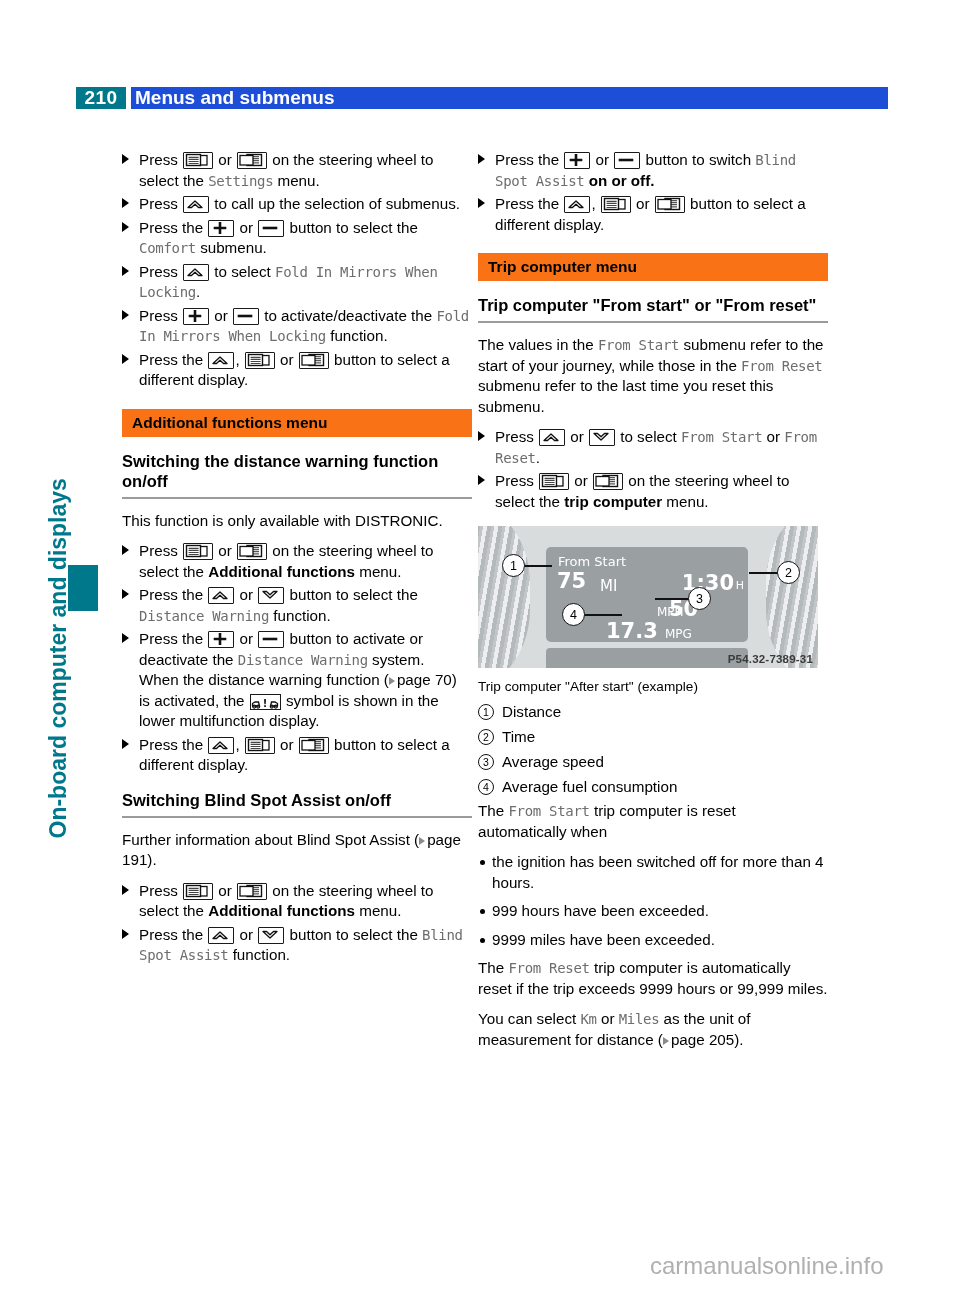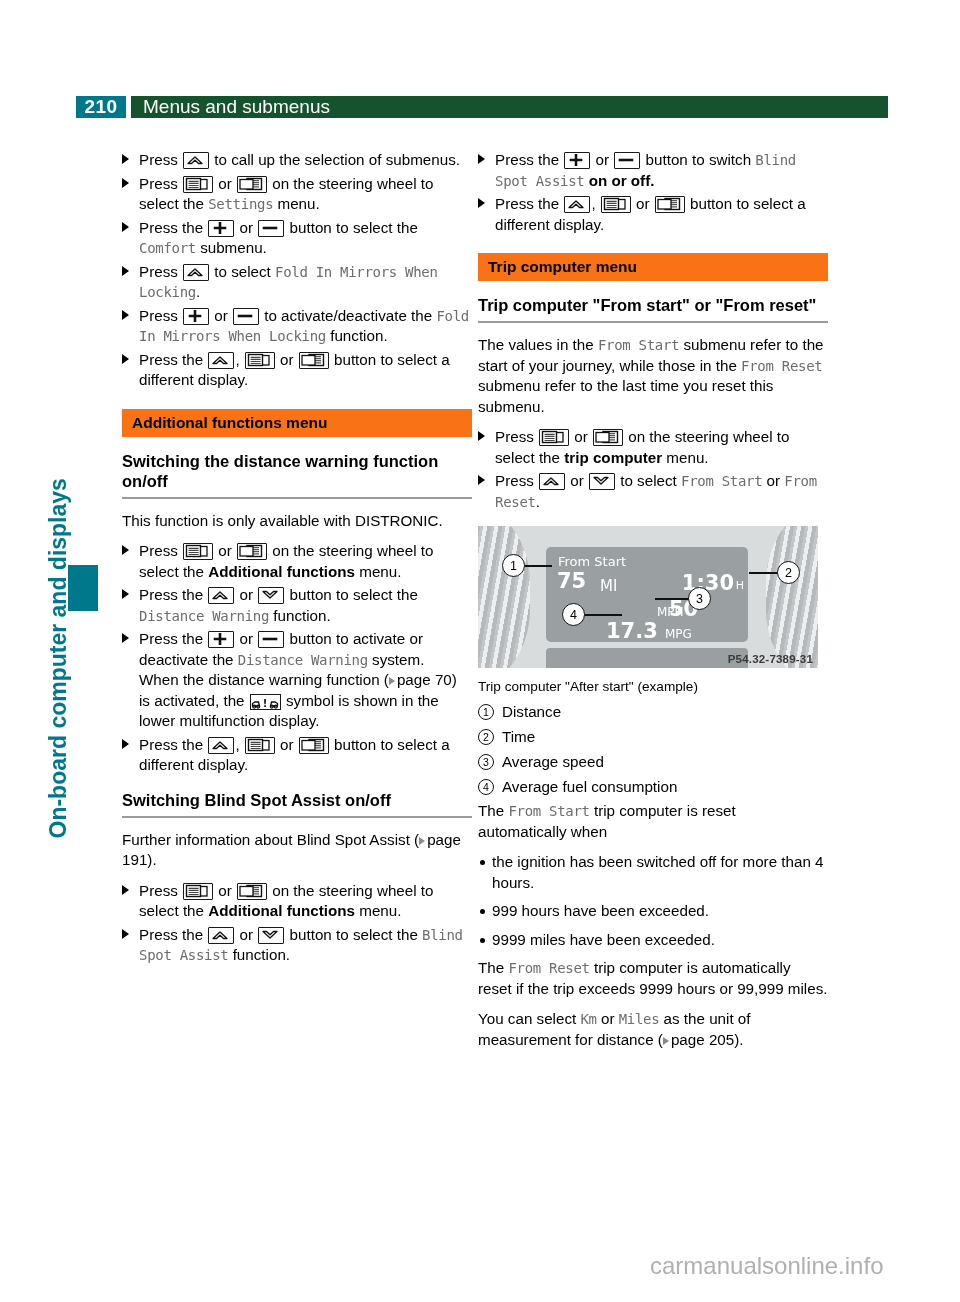--- a/index.html
+++ b/index.html
@@ -8,32 +8,32 @@
     width: 960px; height: 1302px;
     background: #ffffff;
     font-family: "Liberation Sans", sans-serif;
     color: #000;
     position: relative;
     overflow: hidden;
   }
   
   .header {
     position:absolute; left:76px; top:78px; width:812px; height:40px;
-    display:flex; align-items:flex-end;
+    display:flex; align-items:center;
   }
   .header .pagenum {
     width:50px; background:#00788c; color:#fff;
     display:flex; align-items:center; justify-content:center;
     font-size:19px; font-weight:bold; letter-spacing:.5px;
   }
   .header .gap { width:5px; background:#fff; }
   .header .htitle {
-    flex:1; background:#14532d; color:#fff;
-    display:flex; align-items:center; padding-left:12px;
-    font-size:19px; font-weight:normal;
+    flex:1; background:#1d4ed8; color:#fff;
+    display:flex; align-items:center; padding-left:4px;
+    font-size:19px; font-weight:bold;
   }
   
   .sidetab {
     position:absolute; left:0px; top:0px; width:76px; height:1302px;
   }
   .sidetab .vtext {
     position:absolute;
     left:-322px; top:605px;
     width:760px;
     transform: rotate(-90deg);
@@ -194,36 +194,36 @@
 </div>
 
 <div class="header">
   <div class="pagenum">210</div>
   <div class="gap"></div>
   <div class="htitle">Menus and submenus</div>
 </div>
 
 <div class="col col-left">
   <div id="L-steps1">
+      <div class="step"><span class="tri"></span><span>Press </span><span class="key key-wide"><svg width="26" height="14" viewBox="0 0 26 14">
+            <rect x="9" y="2.5" width="14" height="9.5" fill="#fff" stroke="#111" stroke-width="1.3"></rect>
+            <rect x="2.5" y="1.5" width="14" height="11" fill="#fff" stroke="#111" stroke-width="1.4"></rect>
+            <g stroke="#444" stroke-width="1.2">
+              <path d="M4.6 4.3h10M4.6 6.4h10M4.6 8.5h10M4.6 10.5h10"></path>
+            </g>
+          </svg></span><span> or </span><span class="key key-wide"><svg width="26" height="14" viewBox="0 0 26 14">
+            <rect x="9" y="1.5" width="14.5" height="11" fill="#fff" stroke="#111" stroke-width="1.4"></rect>
+            <g stroke="#555" stroke-width="1.2">
+              <path d="M11.5 3.6h9.5M11.5 5.6h9.5M11.5 7.6h9.5M11.5 9.8h9.5"></path>
+            </g>
+            <rect x="2" y="2.5" width="13" height="9.5" fill="#fff" stroke="#111" stroke-width="1.3"></rect>
+          </svg></span><span> on the steering wheel to select the </span><span class="mono">Settings</span><span> menu.</span></div>
       <div class="step"><span class="tri"></span><span>Press </span><span class="key key-nar"><svg width="22" height="14" viewBox="0 0 22 14">
             <path d="M4 10.5L11 4l7 6.5H14.5L11 7.2 7.5 10.5z" fill="#fff" stroke="#111" stroke-width="1.3" stroke-linejoin="round"></path>
           </svg></span><span> to call up the selection of submenus.</span></div>
-      <div class="step"><span class="tri"></span><span>Press </span><span class="key key-wide"><svg width="26" height="14" viewBox="0 0 26 14">
-            <rect x="9" y="2.5" width="14" height="9.5" fill="#fff" stroke="#111" stroke-width="1.3"></rect>
-            <rect x="2.5" y="1.5" width="14" height="11" fill="#fff" stroke="#111" stroke-width="1.4"></rect>
-            <g stroke="#444" stroke-width="1.2">
-              <path d="M4.6 4.3h10M4.6 6.4h10M4.6 8.5h10M4.6 10.5h10"></path>
-            </g>
-          </svg></span><span> or </span><span class="key key-wide"><svg width="26" height="14" viewBox="0 0 26 14">
-            <rect x="9" y="1.5" width="14.5" height="11" fill="#fff" stroke="#111" stroke-width="1.4"></rect>
-            <g stroke="#555" stroke-width="1.2">
-              <path d="M11.5 3.6h9.5M11.5 5.6h9.5M11.5 7.6h9.5M11.5 9.8h9.5"></path>
-            </g>
-            <rect x="2" y="2.5" width="13" height="9.5" fill="#fff" stroke="#111" stroke-width="1.3"></rect>
-          </svg></span><span> on the steering wheel to select the </span><span class="mono">Settings</span><span> menu.</span></div>
       <div class="step"><span class="tri"></span><span>Press the </span><span class="key key-nar"><svg width="22" height="14" viewBox="0 0 22 14">
             <g stroke="#111" stroke-width="2.6" stroke-linecap="square">
               <path d="M6 7h10M11 2.2v9.6"></path>
             </g>
           </svg></span><span> or </span><span class="key key-nar"><svg width="22" height="14" viewBox="0 0 22 14">
             <path d="M5 7h12" stroke="#111" stroke-width="2.6" stroke-linecap="square"></path>
           </svg></span><span> button to select the </span><span class="mono">Comfort</span><span> submenu.</span></div>
       <div class="step"><span class="tri"></span><span>Press </span><span class="key key-nar"><svg width="22" height="14" viewBox="0 0 22 14">
             <path d="M4 10.5L11 4l7 6.5H14.5L11 7.2 7.5 10.5z" fill="#fff" stroke="#111" stroke-width="1.3" stroke-linejoin="round"></path>
           </svg></span><span> to select </span><span class="mono">Fold In Mirrors When Locking</span><span>.</span></div>
@@ -367,38 +367,38 @@
     </div>
 
   <div class="secbar">Trip computer menu</div>
 
   <div class="subhead">Trip computer "From start" or "From reset"</div>
   <div class="subrule"></div>
 
   <div class="body-text" id="R-intro"><span>The values in the </span><span class="mono">From Start</span><span> submenu refer to the start of your journey, while those in the </span><span class="mono">From Reset</span><span> submenu refer to the last time you reset this submenu.</span></div>
 
   <div id="R-steps2">
-      <div class="step"><span class="tri"></span><span>Press </span><span class="key key-wide"><svg width="26" height="14" viewBox="0 0 26 14">
-            <rect x="9" y="2.5" width="14" height="9.5" fill="#fff" stroke="#111" stroke-width="1.3"></rect>
-            <rect x="2.5" y="1.5" width="14" height="11" fill="#fff" stroke="#111" stroke-width="1.4"></rect>
-            <g stroke="#444" stroke-width="1.2">
-              <path d="M4.6 4.3h10M4.6 6.4h10M4.6 8.5h10M4.6 10.5h10"></path>
-            </g>
-          </svg></span><span> or </span><span class="key key-wide"><svg width="26" height="14" viewBox="0 0 26 14">
-            <rect x="9" y="1.5" width="14.5" height="11" fill="#fff" stroke="#111" stroke-width="1.4"></rect>
-            <g stroke="#555" stroke-width="1.2">
-              <path d="M11.5 3.6h9.5M11.5 5.6h9.5M11.5 7.6h9.5M11.5 9.8h9.5"></path>
-            </g>
-            <rect x="2" y="2.5" width="13" height="9.5" fill="#fff" stroke="#111" stroke-width="1.3"></rect>
-          </svg></span><span> on the steering wheel to select the </span><span class="b">trip computer</span><span> menu.</span></div>
       <div class="step"><span class="tri"></span><span>Press </span><span class="key key-nar"><svg width="22" height="14" viewBox="0 0 22 14">
             <path d="M4 10.5L11 4l7 6.5H14.5L11 7.2 7.5 10.5z" fill="#fff" stroke="#111" stroke-width="1.3" stroke-linejoin="round"></path>
           </svg></span><span> or </span><span class="key key-nar"><svg width="22" height="14" viewBox="0 0 22 14">
             <path d="M4 3.5L11 10l7-6.5H14.5L11 6.8 7.5 3.5z" fill="#fff" stroke="#111" stroke-width="1.3" stroke-linejoin="round"></path>
           </svg></span><span> to select </span><span class="mono">From Start</span><span> or </span><span class="mono">From Reset</span><span>.</span></div>
+      <div class="step"><span class="tri"></span><span>Press </span><span class="key key-wide"><svg width="26" height="14" viewBox="0 0 26 14">
+            <rect x="9" y="2.5" width="14" height="9.5" fill="#fff" stroke="#111" stroke-width="1.3"></rect>
+            <rect x="2.5" y="1.5" width="14" height="11" fill="#fff" stroke="#111" stroke-width="1.4"></rect>
+            <g stroke="#444" stroke-width="1.2">
+              <path d="M4.6 4.3h10M4.6 6.4h10M4.6 8.5h10M4.6 10.5h10"></path>
+            </g>
+          </svg></span><span> or </span><span class="key key-wide"><svg width="26" height="14" viewBox="0 0 26 14">
+            <rect x="9" y="1.5" width="14.5" height="11" fill="#fff" stroke="#111" stroke-width="1.4"></rect>
+            <g stroke="#555" stroke-width="1.2">
+              <path d="M11.5 3.6h9.5M11.5 5.6h9.5M11.5 7.6h9.5M11.5 9.8h9.5"></path>
+            </g>
+            <rect x="2" y="2.5" width="13" height="9.5" fill="#fff" stroke="#111" stroke-width="1.3"></rect>
+          </svg></span><span> on the steering wheel to select the </span><span class="b">trip computer</span><span> menu.</span></div>
     </div>
 
   <div class="figure">
     <div class="fig-wheel-l"></div>
     <div class="fig-wheel-r"></div>
 
     <div class="fig-screen">
       <span class="ft fig-l-from">From Start</span>
       <span class="ft fig-l-dist">75</span>
       <span class="ft fig-l-distu">MI</span>

